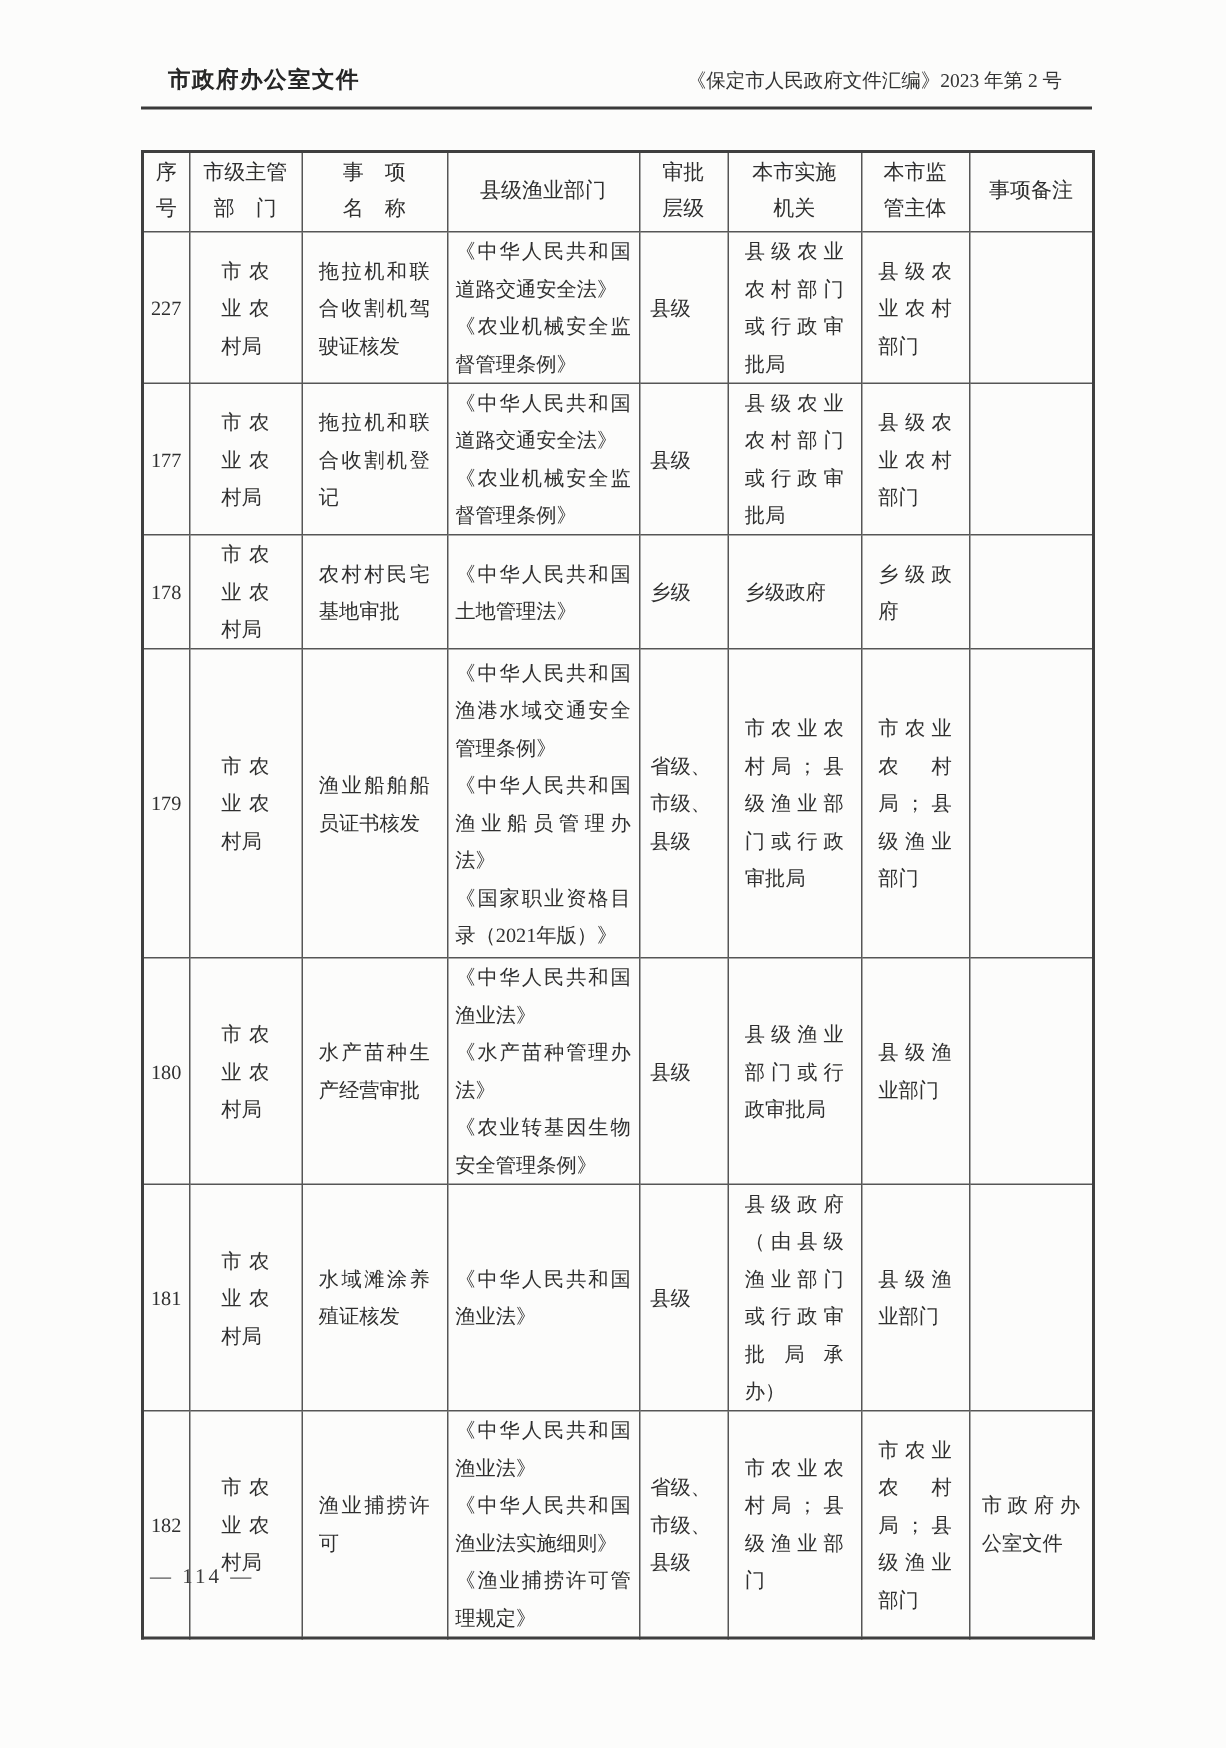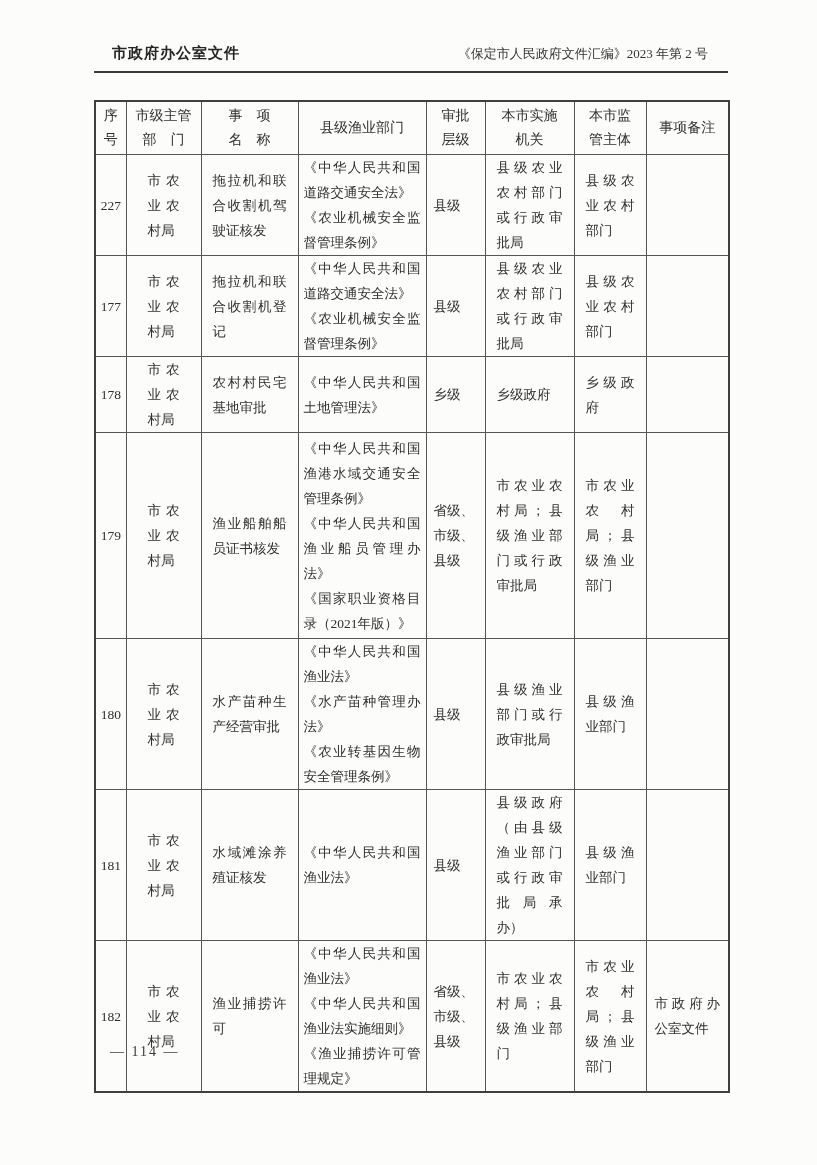--- a/index.html
+++ b/index.html
@@ -62,21 +62,21 @@
   td.c-seq  {text-align:center;padding:0 2px;font-size:13px;}
   td.c-dept {text-align:justify;padding:0 21px;}
   td.c-name {text-align:justify;padding:0 11px;}
   td.c-basis{text-align:justify;padding:0 5px;margin-top:48px;}
   td.c-level{text-align:left;  padding:0 7px;}
   td.c-impl {text-align:justify;padding:0 11px;}
   td.c-sup  {text-align:justify;padding:0 11px;}
   td.c-note {text-align:justify;padding:0 8px;}
   
   .page-footer{
-    position:absolute;left:110px;top:1044px;
+    position:absolute;left:100px;top:1044px;
     font-size:14px;letter-spacing:2px;color:#3a3a3a;
   }
 </style>
 </head>
 <body>
 
 <div class="doc-header">
   <span class="h-left">市政府办公室文件</span>
   <span class="h-right">《保定市人民政府文件汇编》2023 年第 2 号</span>
 </div>

